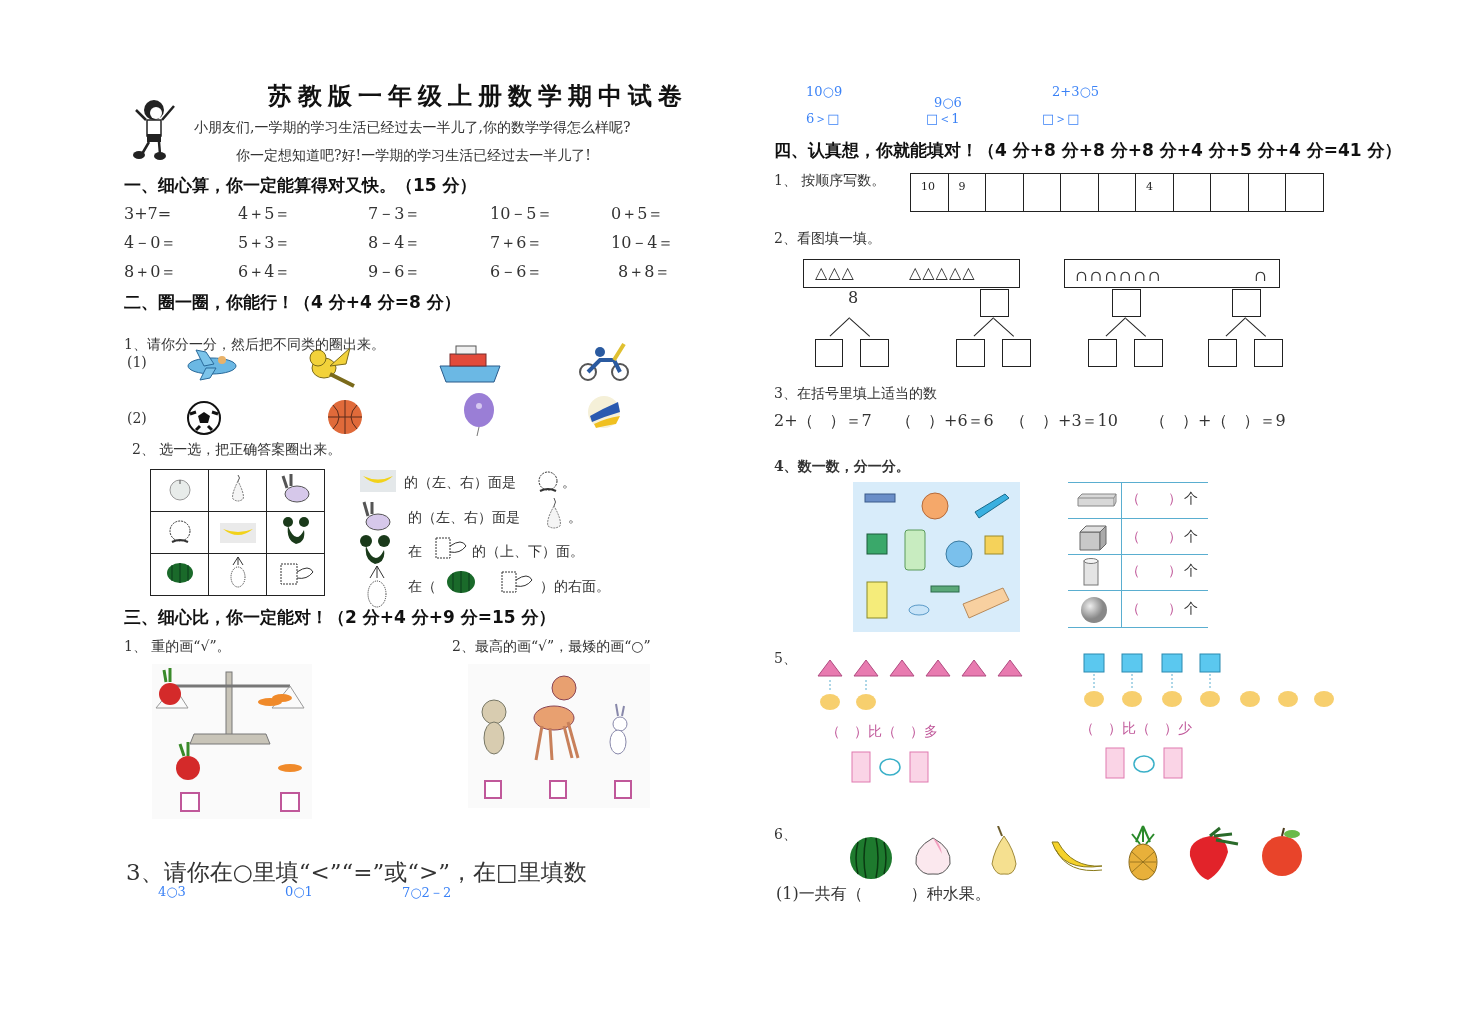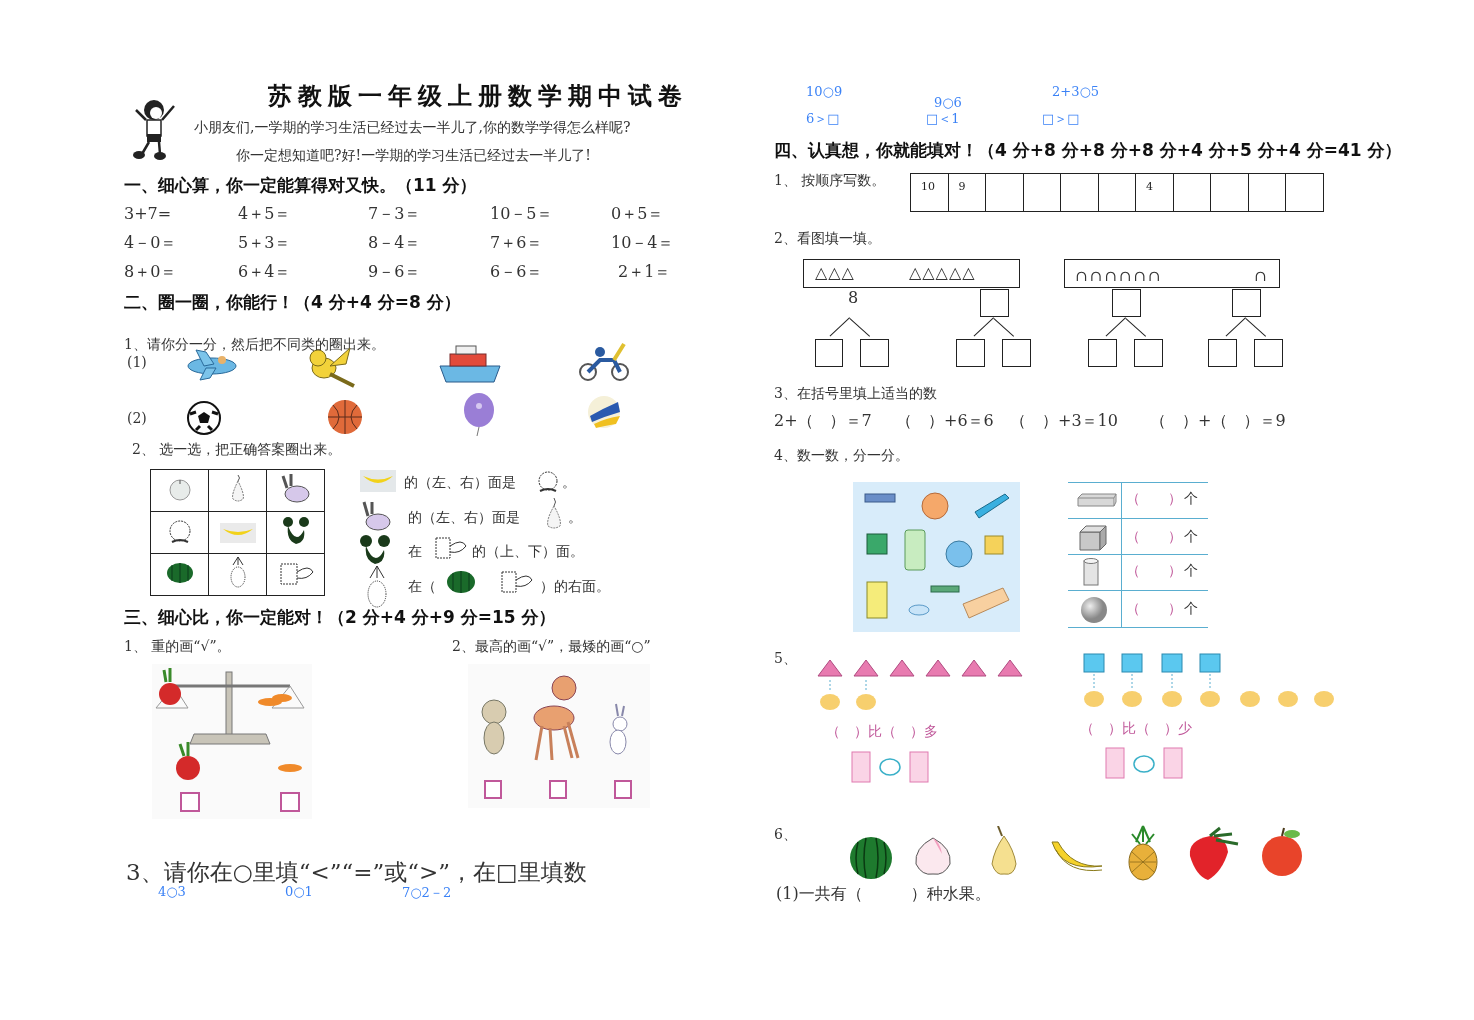--- a/index.html
+++ b/index.html
@@ -34,39 +34,39 @@
     <path d="M19 46 L12 58 M29 46 L30 58" stroke="#222" stroke-width="2.5"></path>
     <ellipse cx="9" cy="59" rx="6" ry="4" fill="#222"></ellipse>
     <ellipse cx="30" cy="60" rx="6" ry="4" fill="#222"></ellipse>
   </svg>
 </div>
 
 <div class="abs title" style="left:268px;top:80px;">苏教版一年级上册数学期中试卷</div>
 <div class="abs intro" style="left:194px;top:119px;">小朋友们,一学期的学习生活已经过去一半儿了,你的数学学得怎么样呢?</div>
 <div class="abs intro" style="left:236px;top:147px;">你一定想知道吧?好!一学期的学习生活已经过去一半儿了!</div>
 
-<div class="abs h1" style="left:124px;top:174px;">一、细心算，你一定能算得对又快。（11 分）</div>
+<div class="abs h1" style="left:124px;top:174px;">一、细心算，你一定能算得对又快。（15 分）</div>
 <div>
   <div class="abs calc" style="left:124px;top:204px;">3+7=</div>
   <div class="abs calc" style="left:238px;top:204px;">4＋5＝</div>
   <div class="abs calc" style="left:368px;top:204px;">7－3＝</div>
   <div class="abs calc" style="left:490px;top:204px;">10－5＝</div>
   <div class="abs calc" style="left:611px;top:204px;">0＋5＝</div>
 
   <div class="abs calc" style="left:124px;top:233px;">4－0＝</div>
   <div class="abs calc" style="left:238px;top:233px;">5＋3＝</div>
   <div class="abs calc" style="left:368px;top:233px;">8－4＝</div>
   <div class="abs calc" style="left:490px;top:233px;">7＋6＝</div>
   <div class="abs calc" style="left:611px;top:233px;">10－4＝</div>
 
   <div class="abs calc" style="left:124px;top:262px;">8＋0＝</div>
   <div class="abs calc" style="left:238px;top:262px;">6＋4＝</div>
   <div class="abs calc" style="left:368px;top:262px;">9－6＝</div>
   <div class="abs calc" style="left:490px;top:262px;">6－6＝</div>
-  <div class="abs calc" style="left:618px;top:262px;">2＋1＝</div>
+  <div class="abs calc" style="left:618px;top:262px;">8＋8＝</div>
 </div>
 
 <div class="abs h1" style="left:124px;top:291px;">二、圈一圈，你能行！（4 分+4 分=8 分）</div>
 <div class="abs q" style="left:124px;top:322px;margin-top:14px;">1、请你分一分，然后把不同类的圈出来。</div>
 <div class="abs q" style="left:127px;top:354px;">(1)</div>
 
 <div class="abs" style="left:182px;top:346px;width:58px;height:38px;">
   <svg width="58" height="38" viewBox="0 0 58 38">
       <ellipse cx="30" cy="20" rx="24" ry="8" fill="#6bb8e4" stroke="#2a6a9a"></ellipse>
       <path d="M22 20 L14 4 L24 6 L32 18Z" fill="#7cc4ea" stroke="#2a6a9a"></path>
@@ -347,21 +347,21 @@
 <div class="line" style="left:1246px;top:318px;width:27px;transform:rotate(42deg);"></div>
 <div class="abs box" style="left:1208px;top:339px;width:29px;height:28px;"></div>
 <div class="abs box" style="left:1254px;top:339px;width:29px;height:28px;"></div>
 
 <div class="abs q" style="left:774px;top:385px;">3、在括号里填上适当的数</div>
 <div class="abs calc" style="left:774px;top:411px;">2+（　）＝7</div>
 <div class="abs calc" style="left:896px;top:411px;">（　）+6＝6</div>
 <div class="abs calc" style="left:1010px;top:411px;">（　）+3＝10</div>
 <div class="abs calc" style="left:1150px;top:411px;">（　）+（　）＝9</div>
 
-<div class="abs q" style="left:774px;top:447px;">4、数一数，分一分。</div>
+<div class="abs q" style="left:774px;top:458px;font-weight:bold;">4、数一数，分一分。</div>
 <div class="abs" style="left:853px;top:482px;width:167px;height:150px;background:#d8ecfa;">
   <svg width="167" height="150" viewBox="0 0 167 150">
     <rect x="12" y="12" width="30" height="8" fill="#6a8ec8" stroke="#3a5a8a"></rect>
     <circle cx="82" cy="24" r="13" fill="#f5a86a" stroke="#b56a3a"></circle>
     <path d="M122 30 L152 12 L156 16 L126 36Z" fill="#3ab0e0" stroke="#1a6a8a"></path>
     <rect x="14" y="52" width="20" height="20" fill="#3aa86a" stroke="#1a5a3a"></rect>
     <rect x="52" y="48" width="20" height="40" rx="3" fill="#c8ecc0" stroke="#5a9a5a"></rect>
     <circle cx="106" cy="72" r="13" fill="#7ac0ec" stroke="#3a7aa0"></circle>
     <rect x="132" y="54" width="18" height="18" fill="#f5d25a" stroke="#9a8a2a"></rect>
     <rect x="14" y="100" width="20" height="36" fill="#f5ec7a" stroke="#8a8a2a"></rect>

